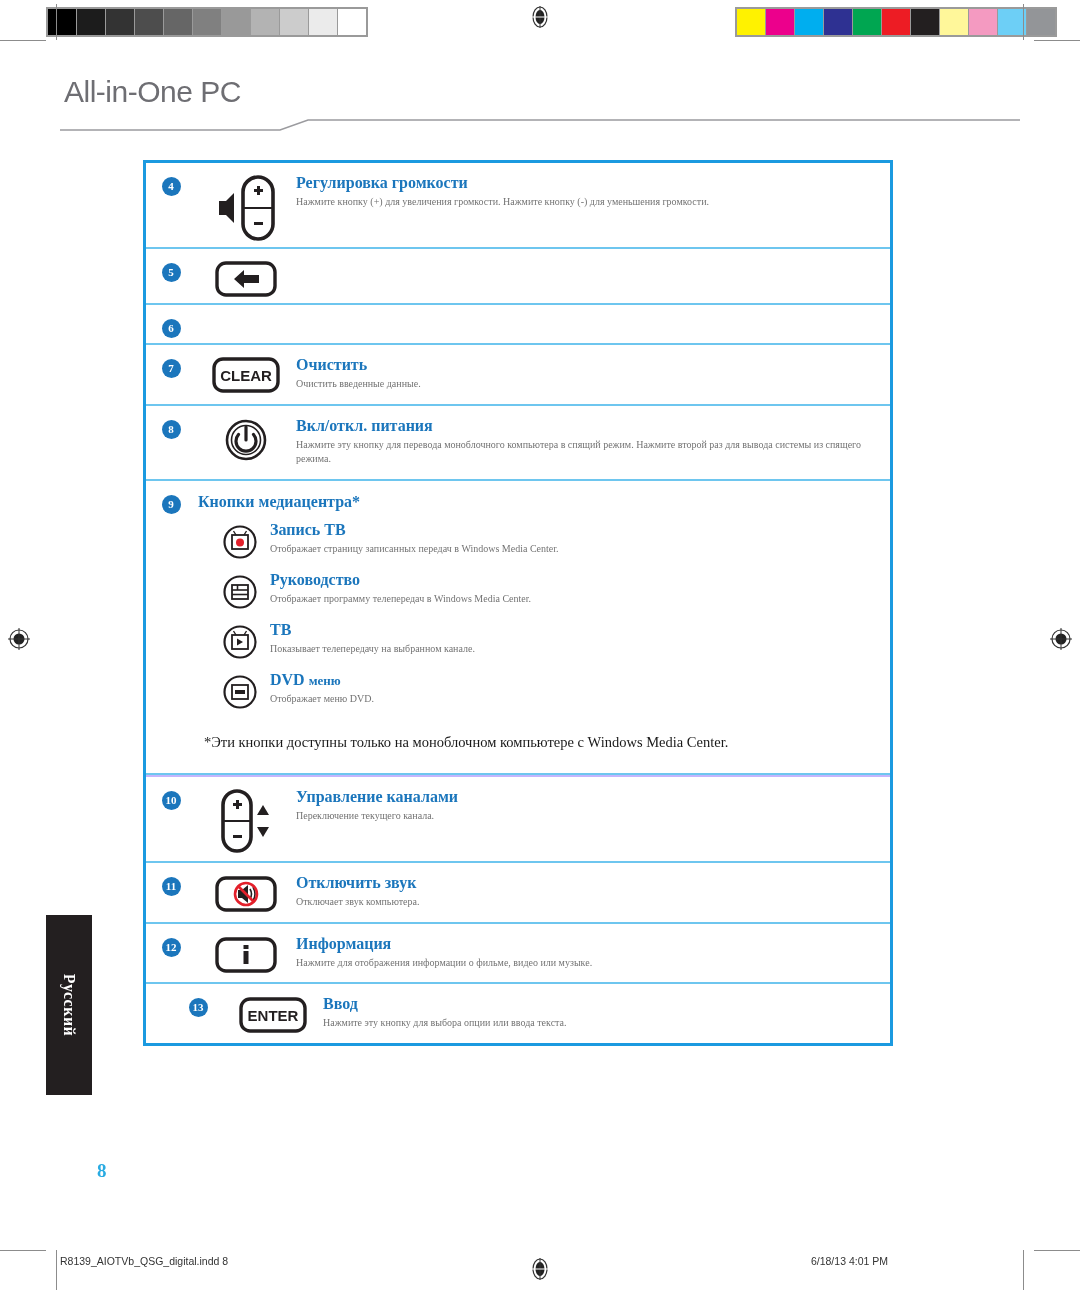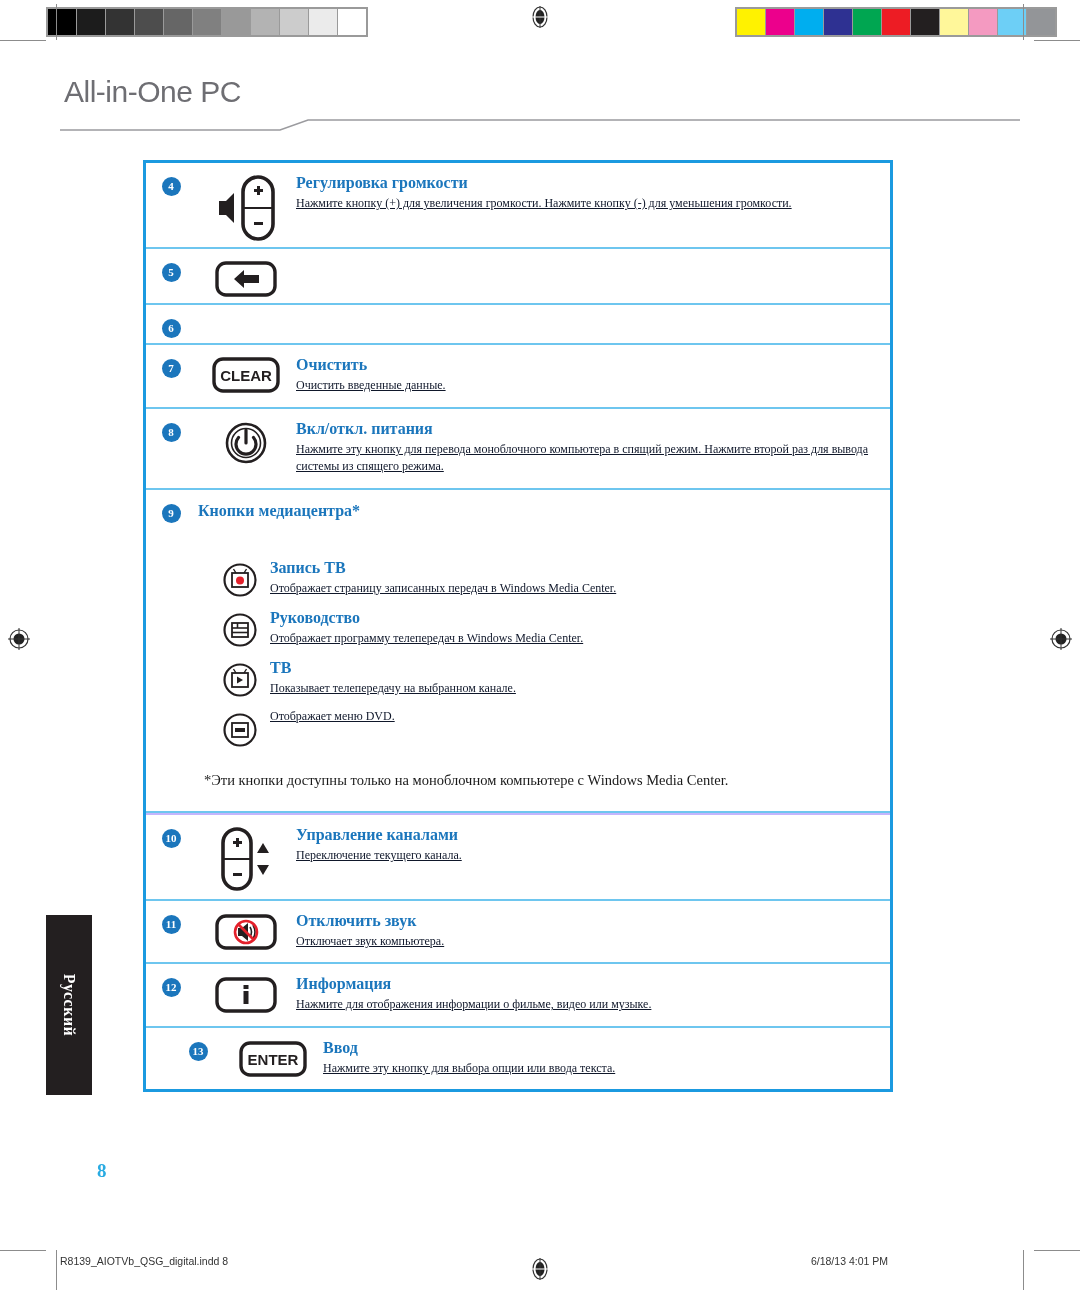--- a/index.html
+++ b/index.html
@@ -147,44 +147,42 @@
     font-family: "Liberation Serif", serif;
     font-weight: bold;
     font-size: 16px;
     margin: 0 0 3px 0;
     line-height: 1.2;
   }
   .row-title .sub {
     font-size: 13px;
   }
   .row-desc {
-    color: #0f172a;
-    font-family: "Liberation Serif", serif;
-    font-size: 12px;
+    color: #737373;
+    font-family: "Liberation Serif", serif;
+    font-size: 10px;
     line-height: 1.45;
     margin: 0;
-    text-decoration: underline;
   }
 
   
   .mc-header {
     display: flex;
     align-items: flex-start;
     padding-top: 12px;
   }
   .mc-header .mc-title {
     color: #1b76bc;
     font-family: "Liberation Serif", serif;
     font-weight: bold;
     font-size: 16px;
     padding-left: 2px;
   }
   .mc-items {
     padding: 6px 16px 0 64px;
-    margin-top: 29px;
   }
   .mc-item {
     display: flex;
     align-items: flex-start;
     margin-bottom: 6px;
   }
   .mc-item-icon {
     flex: 0 0 60px;
     display: flex;
     justify-content: center;
@@ -462,20 +460,24 @@
         <div class="mc-item-icon">
           <span>
             <svg width="36" height="36" viewBox="0 0 36 36">
               <circle cx="18" cy="18" r="15.5" fill="#fff" stroke="#231f20" stroke-width="2.2"></circle>
               <rect x="10" y="11" width="16" height="14" fill="#fff" stroke="#231f20" stroke-width="1.8"></rect>
               <rect x="13" y="16" width="10" height="4" fill="#231f20"></rect>
             </svg>
           </span>
         </div>
         <div class="mc-item-text">
+          <p class="row-title">
+            <span>DVD</span>
+            <span class="sub">меню</span>
+          </p>
           <p class="row-desc">Отображает меню DVD.</p>
         </div>
       </div>
 
     </div>
 
     <div class="mc-footnote">*Эти кнопки доступны только на моноблочном компьютере с Windows Media Center.</div>
   </div>
 
   <div class="table-row" style="border-top:2px solid #c4b5fd;">

